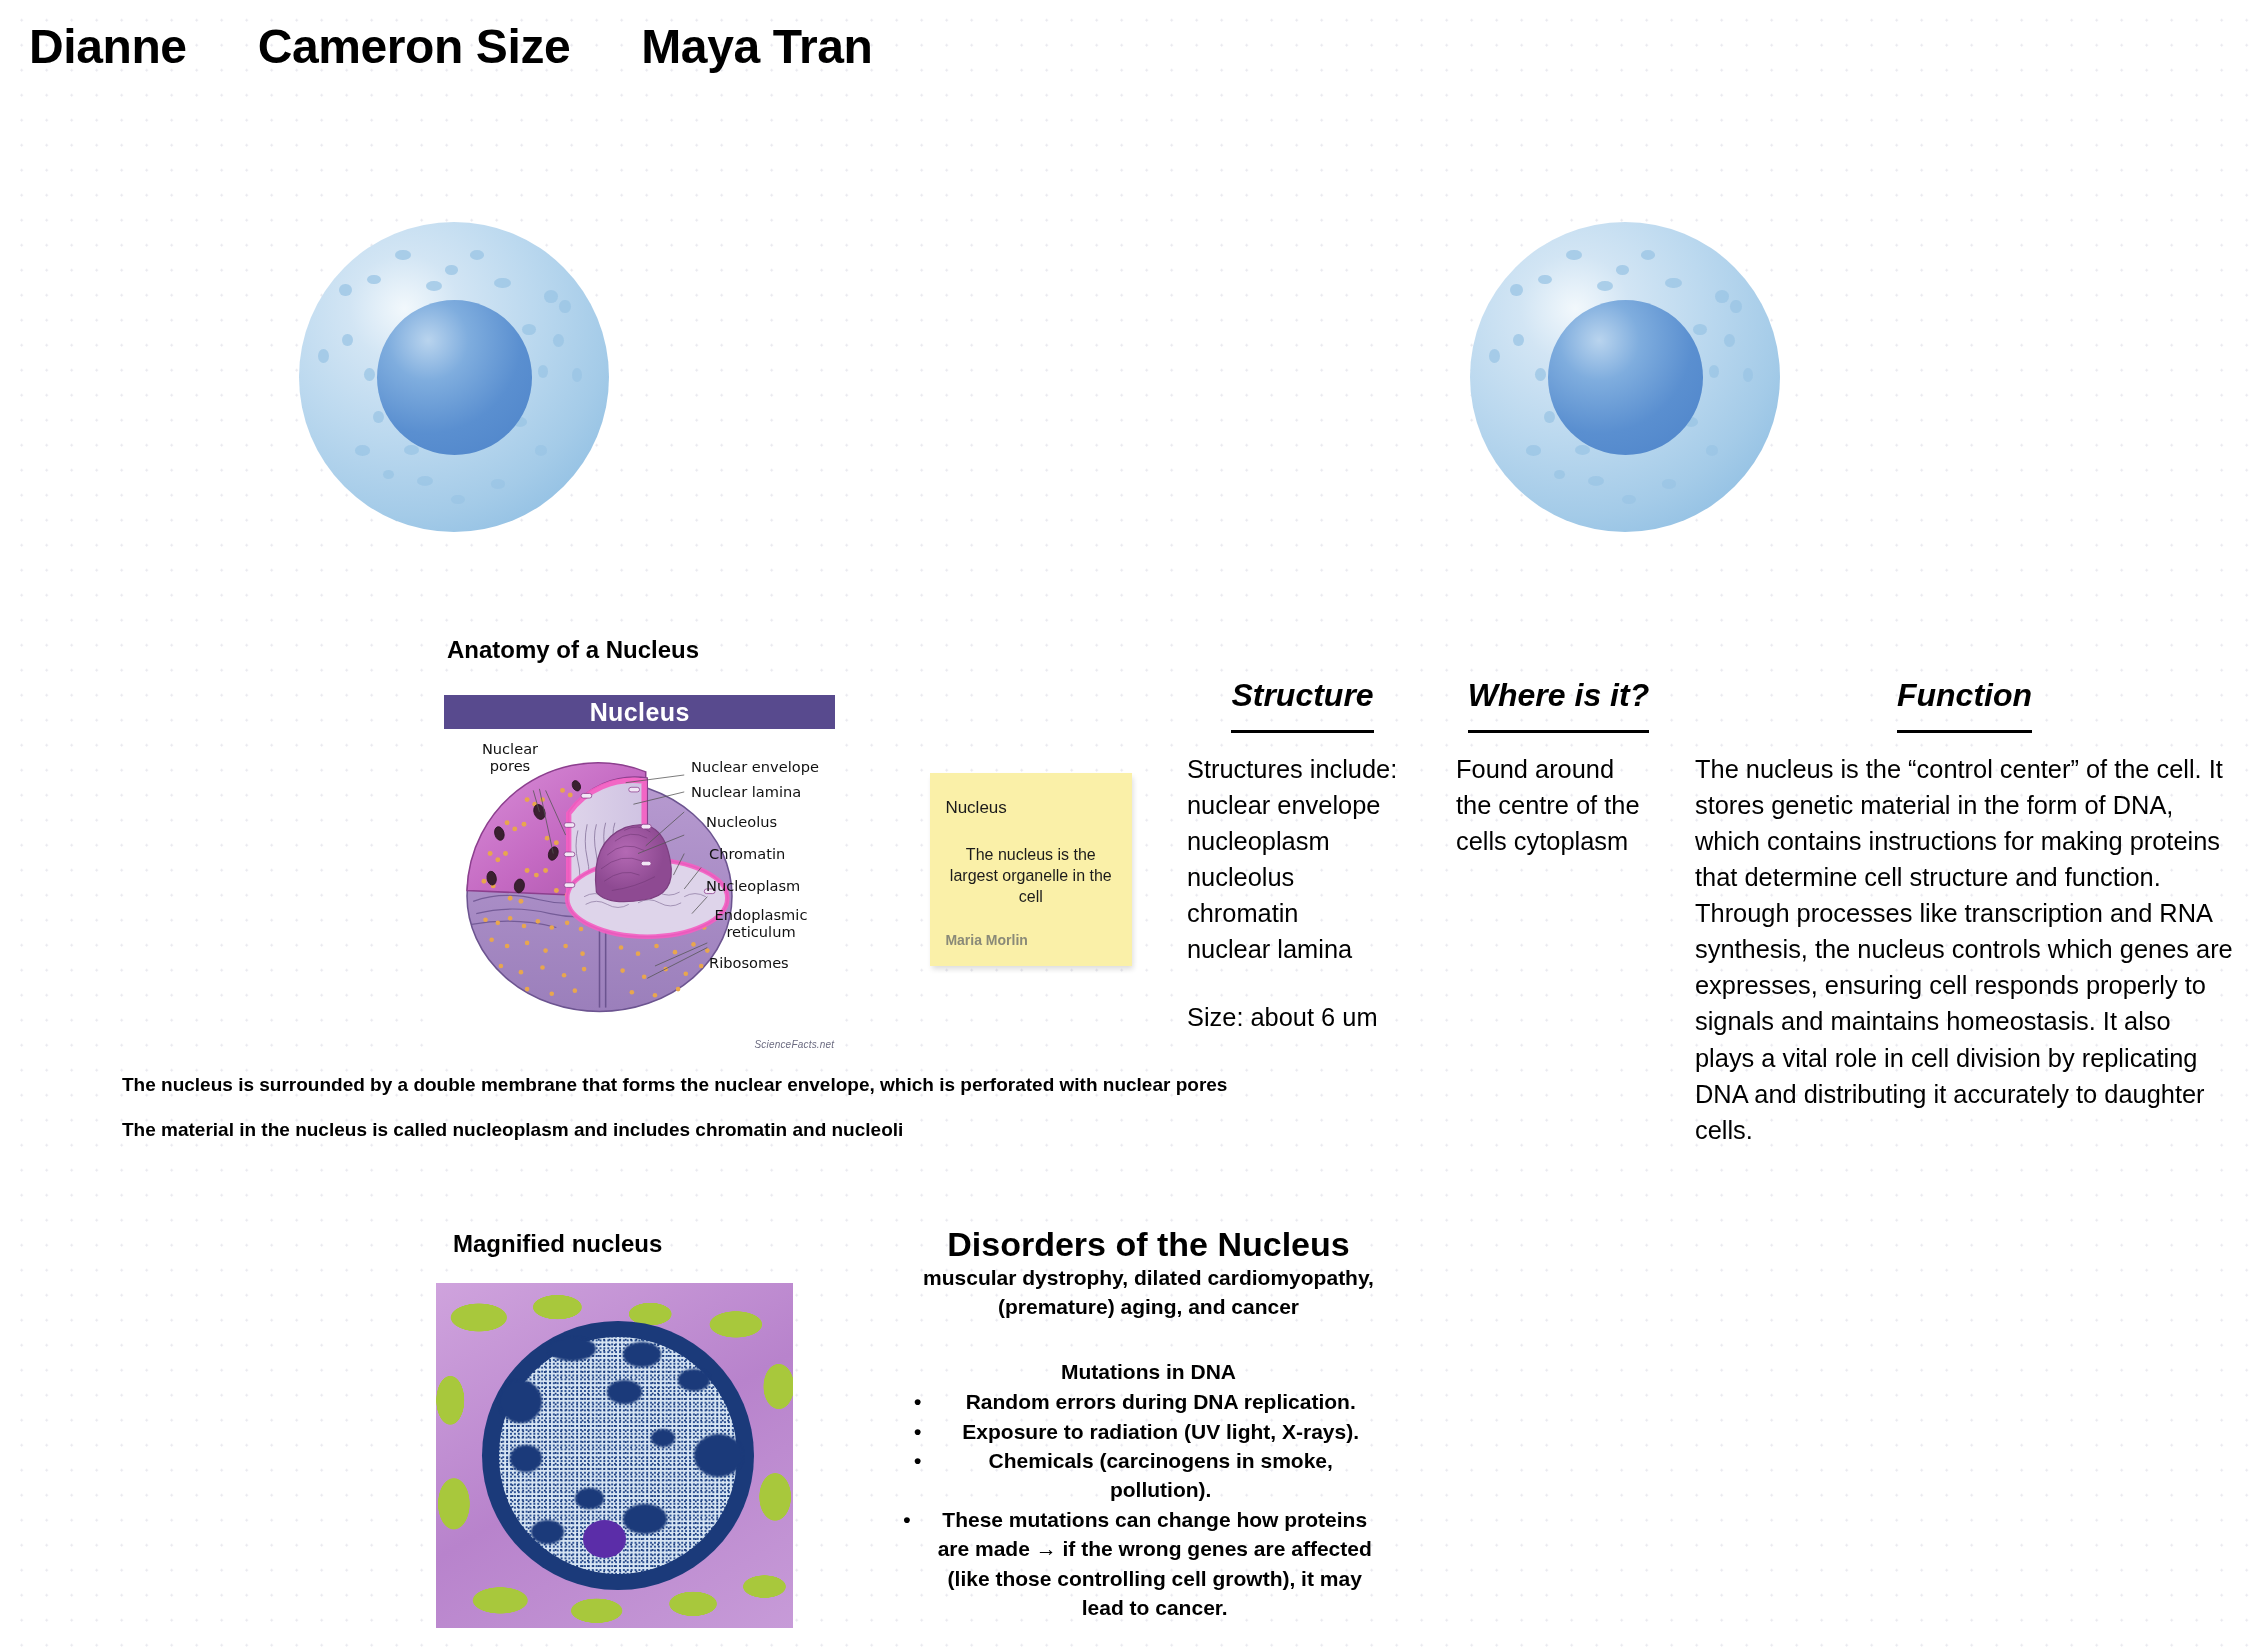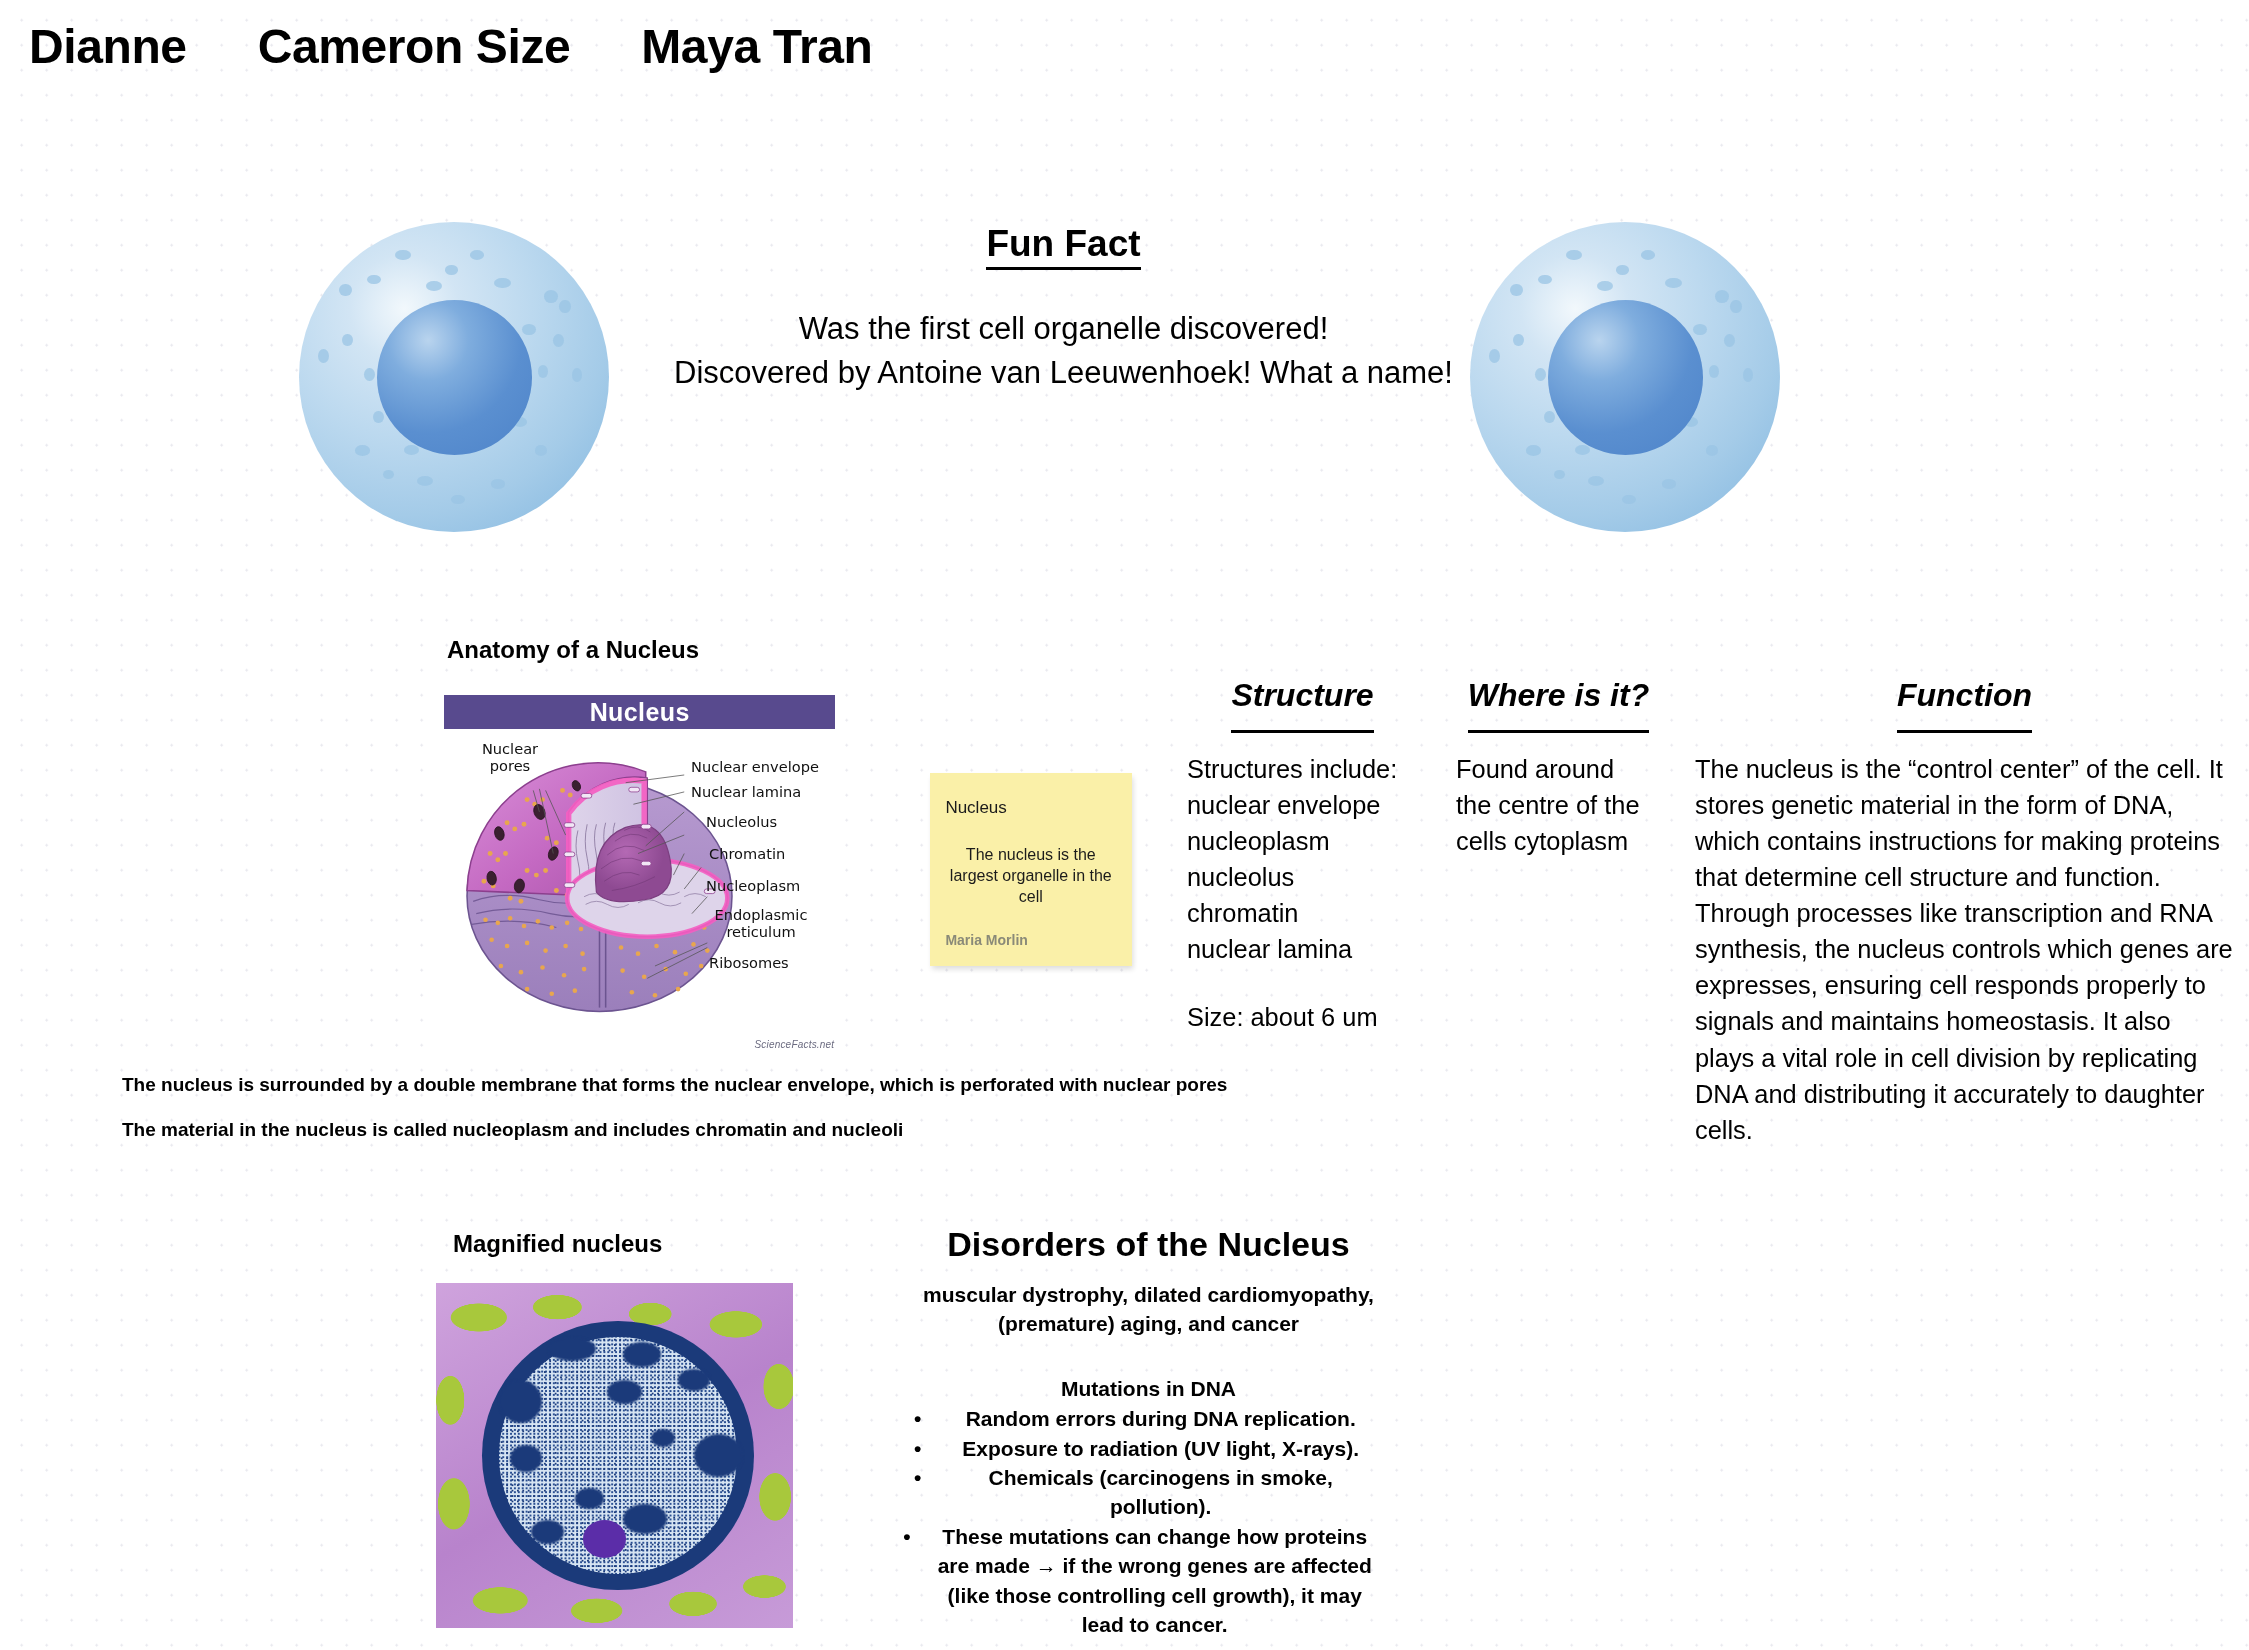--- a/index.html
+++ b/index.html
@@ -291,21 +291,20 @@
     top: 1225px;
     width: 509px;
     text-align: center;
   }
   .disorders-title {
     font-size: 34px;
     font-weight: bold;
     color: #000;
   }
   .disorders-lead {
-    margin-top: 17px;
     font-size: 21px;
     font-weight: bold;
     color: #000;
     line-height: 1.36;
   }
   .disorders-sub {
     margin-top: 39px;
     font-size: 21px;
     font-weight: bold;
     color: #000;
@@ -399,27 +398,20 @@
       <div class="speck" style="left:53%;top:71%;width:4.4%;height:3%;"></div>
       <div class="speck" style="left:76%;top:72%;width:4%;height:3.4%;"></div>
       <div class="speck" style="left:27%;top:80%;width:3.6%;height:3%;"></div>
       <div class="speck" style="left:38%;top:82%;width:5.2%;height:3.2%;"></div>
       <div class="speck" style="left:62%;top:83%;width:4.6%;height:3%;"></div>
       <div class="speck" style="left:49%;top:88%;width:4.4%;height:3%;"></div>
       <div class="cell-nucleus"></div>
     </div>
   </div>
 
-  <div class="funfact-block">
-    <div class="funfact-heading">Fun Fact</div>
-    <div class="funfact-lines">
-      <div>Was the first cell organelle discovered!</div>
-      <div>Discovered by Antoine van Leeuwenhoek! What a name!</div>
-    </div>
-  </div>
 
   <div class="h-bold" style="left:447px; top:636px;">Anatomy of a Nucleus</div>
 
   <div class="diagram">
     <div class="diagram-banner">Nucleus</div>
 
     <svg class="nuc-art" viewBox="0 0 380 370">
       <defs>
         <linearGradient id="outerSphere" x1="0" y1="0" x2="1" y2="1">
           <stop offset="0%" stop-color="#d98fd8"></stop>

